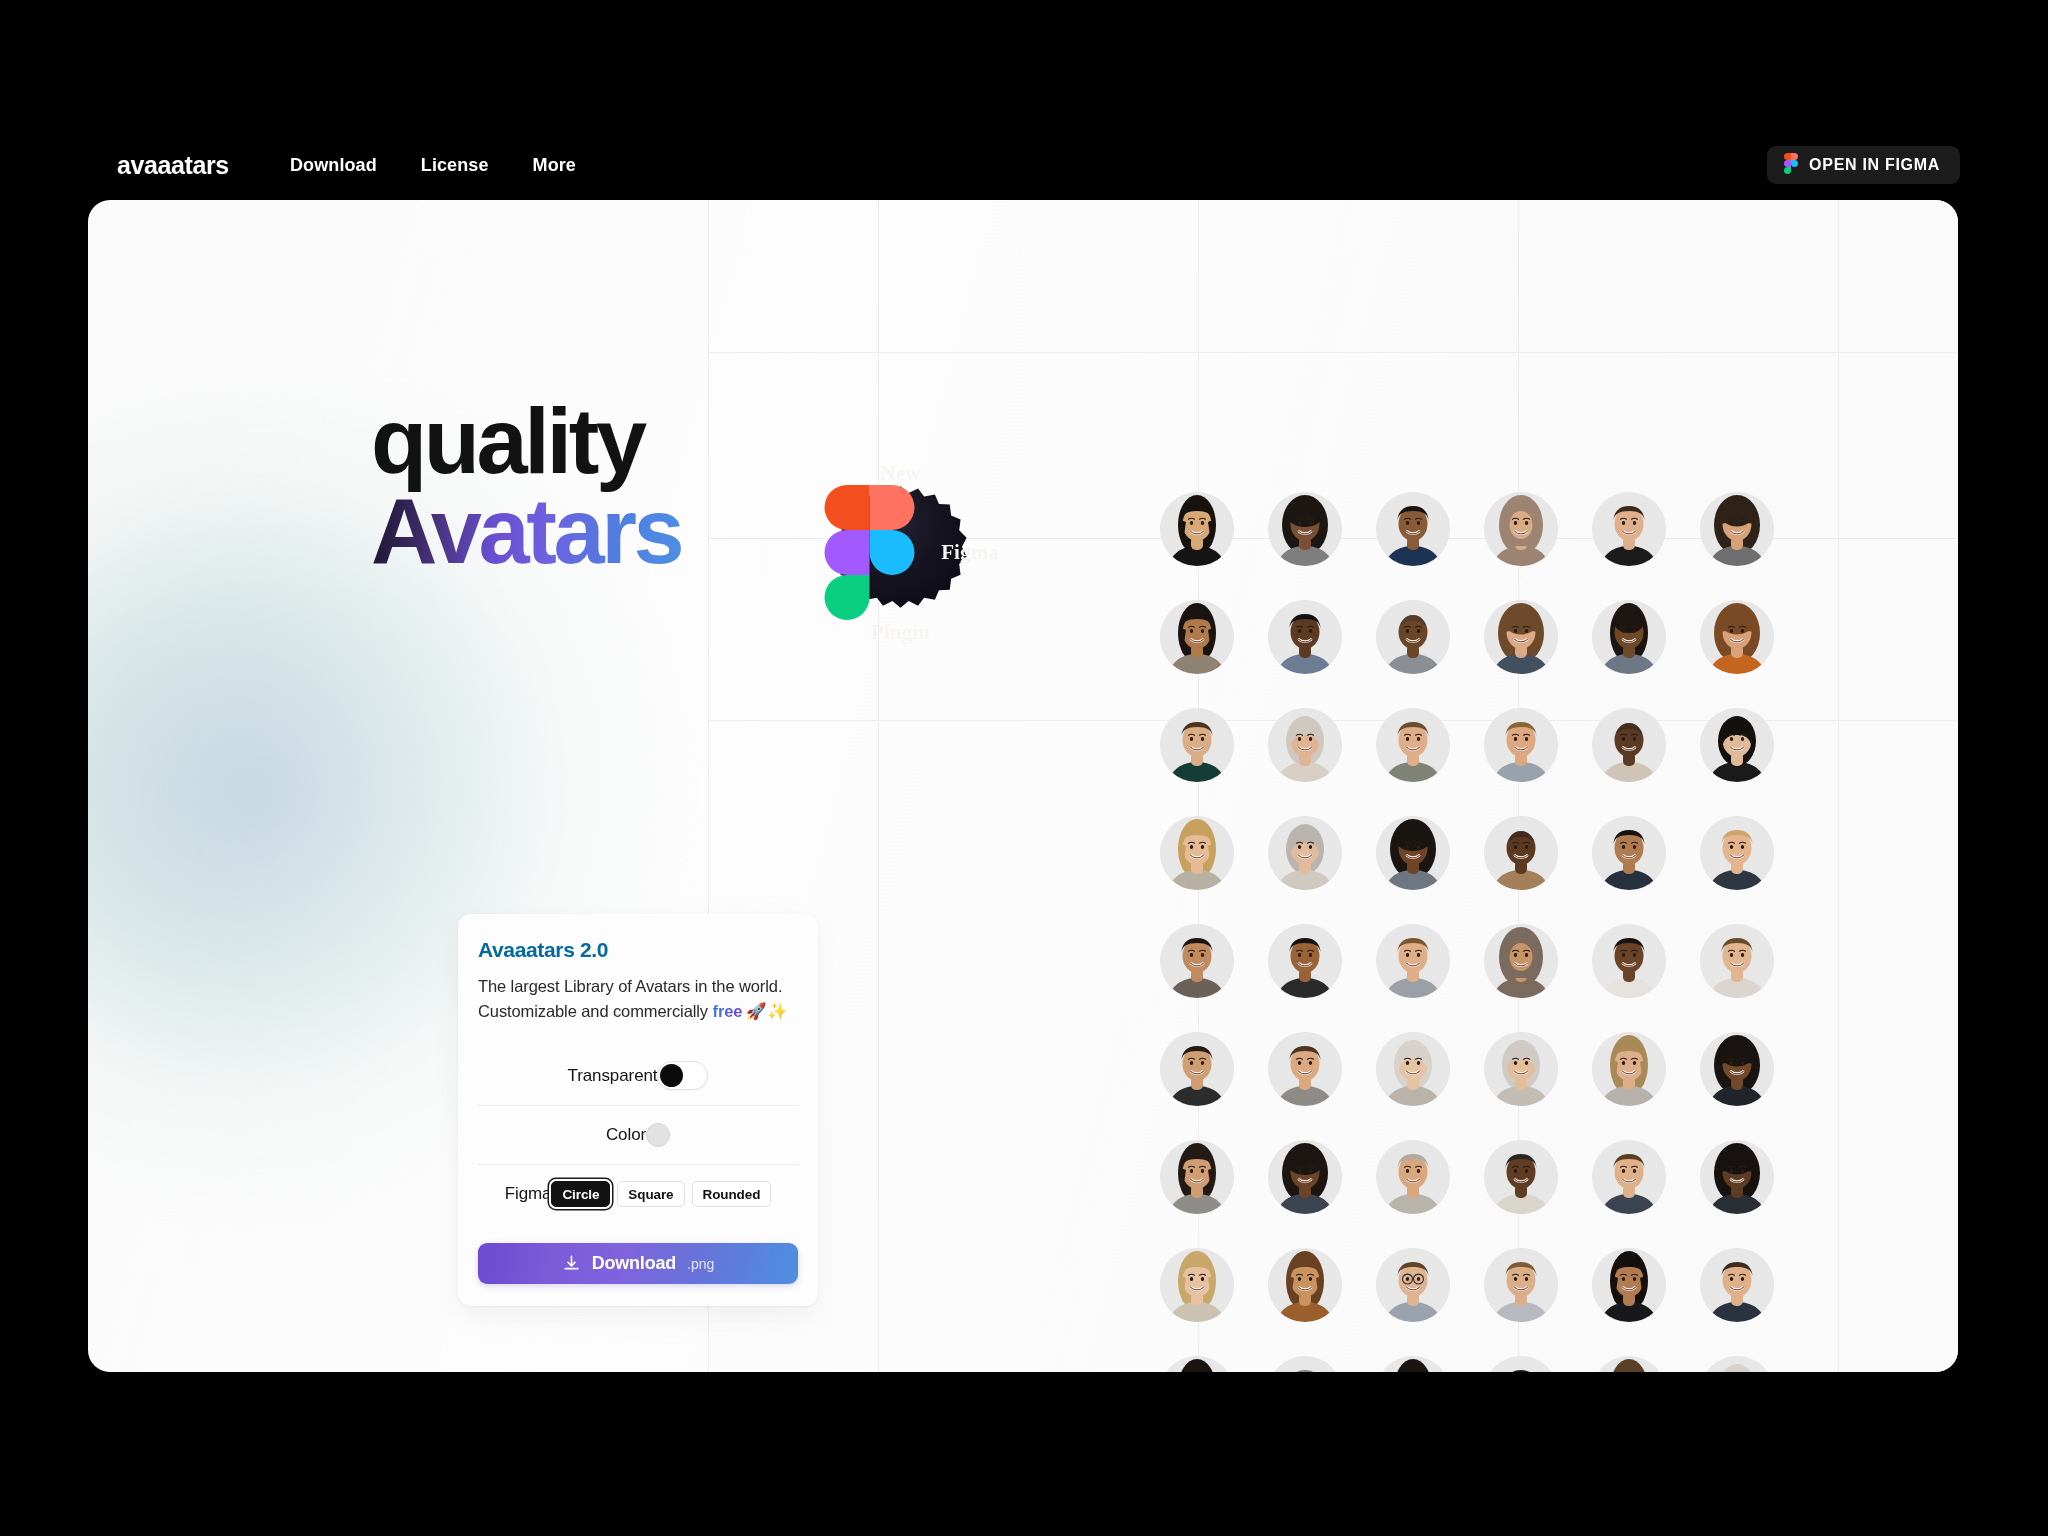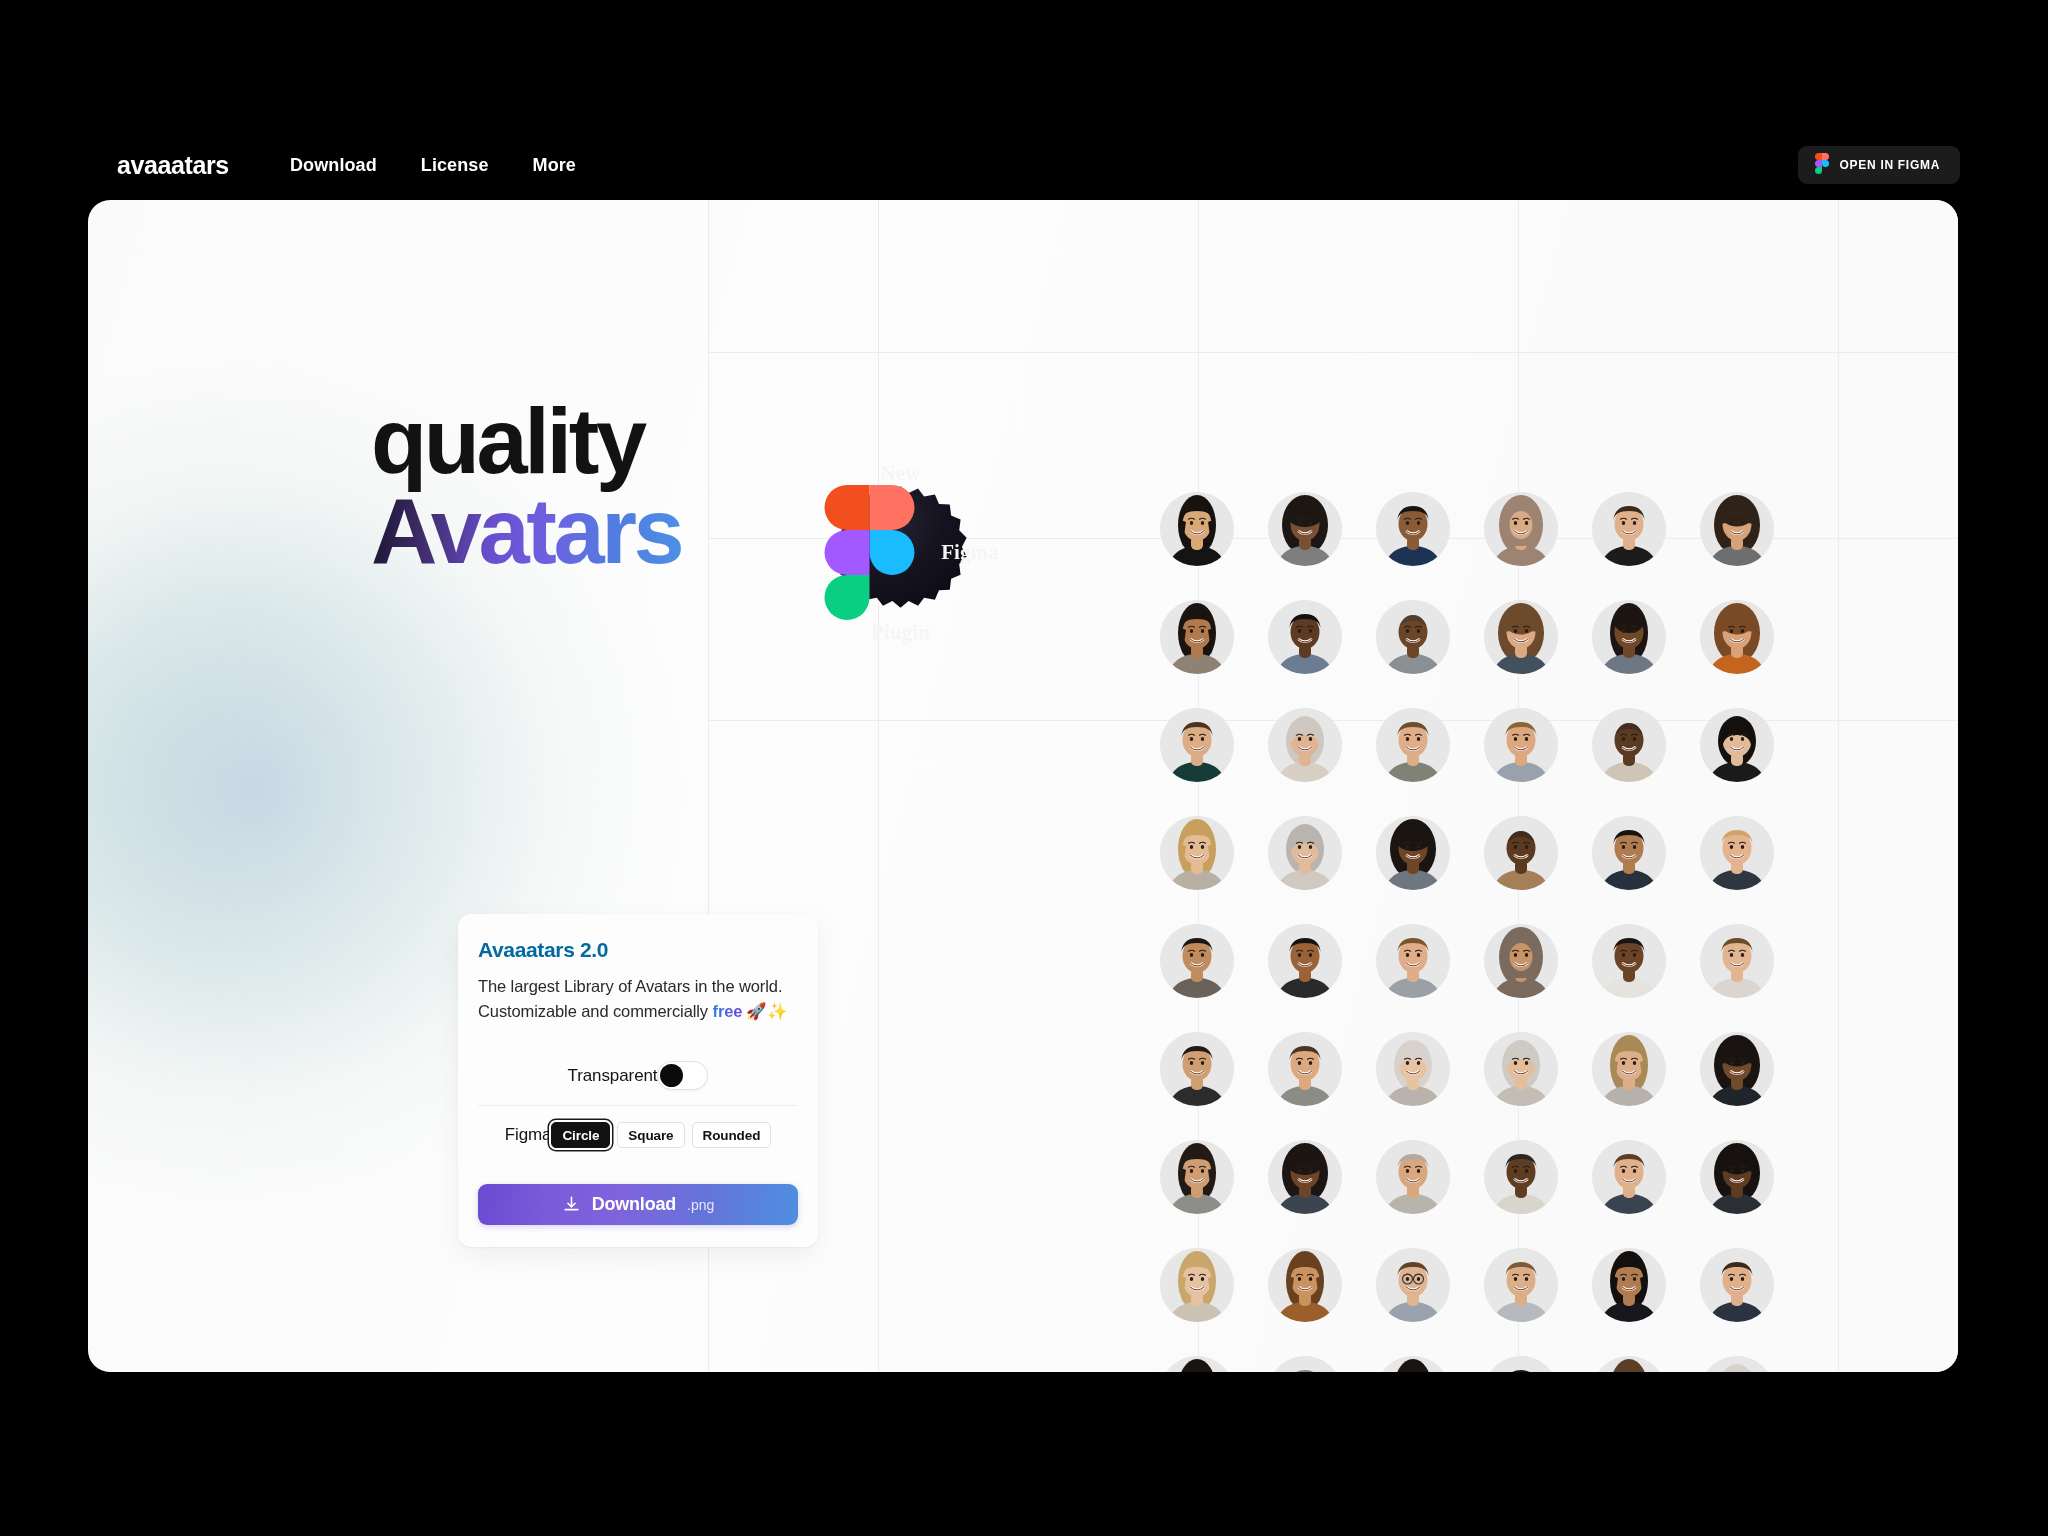--- a/index.html
+++ b/index.html
@@ -50,21 +50,21 @@
     transform: translateY(-50%);
     height: 38px;
     display: flex; align-items: center; gap: 11px;
     padding: 0 20px 0 17px;
     background: #1c1c1c;
     border-radius: 9px;
     cursor: pointer;
   }
   #figma-btn .label {
     color: #ffffff;
-    font-size: 12px;
+    font-size: 16px;
     font-weight: 700;
     letter-spacing: 0.7px;
   }
 
   
   #content {
     position: absolute;
     left: 88px; top: 200px;
     width: 1870px; height: 1172px;
     background: #fafafa;
@@ -379,20 +379,24 @@
         <span>The largest Library of Avatars in the world. Customizable and commercially </span><span class="free">free</span><span> 🚀✨</span>
       </div>
 
       <div class="row first">
         <span class="row-label">Transparent</span>
         <div id="toggle-transparent">
           <div class="knob"></div>
         </div>
       </div>
 
+      <div class="row">
+        <span class="row-label">Color</span>
+        <div id="color-swatch"></div>
+      </div>
 
       <div class="row">
         <span class="row-label">Figma</span>
         <div id="shape-options">
           <div class="shape-btn selected">Circle</div>
           <div class="shape-btn">Square</div>
           <div class="shape-btn">Rounded</div>
         </div>
       </div>
 

